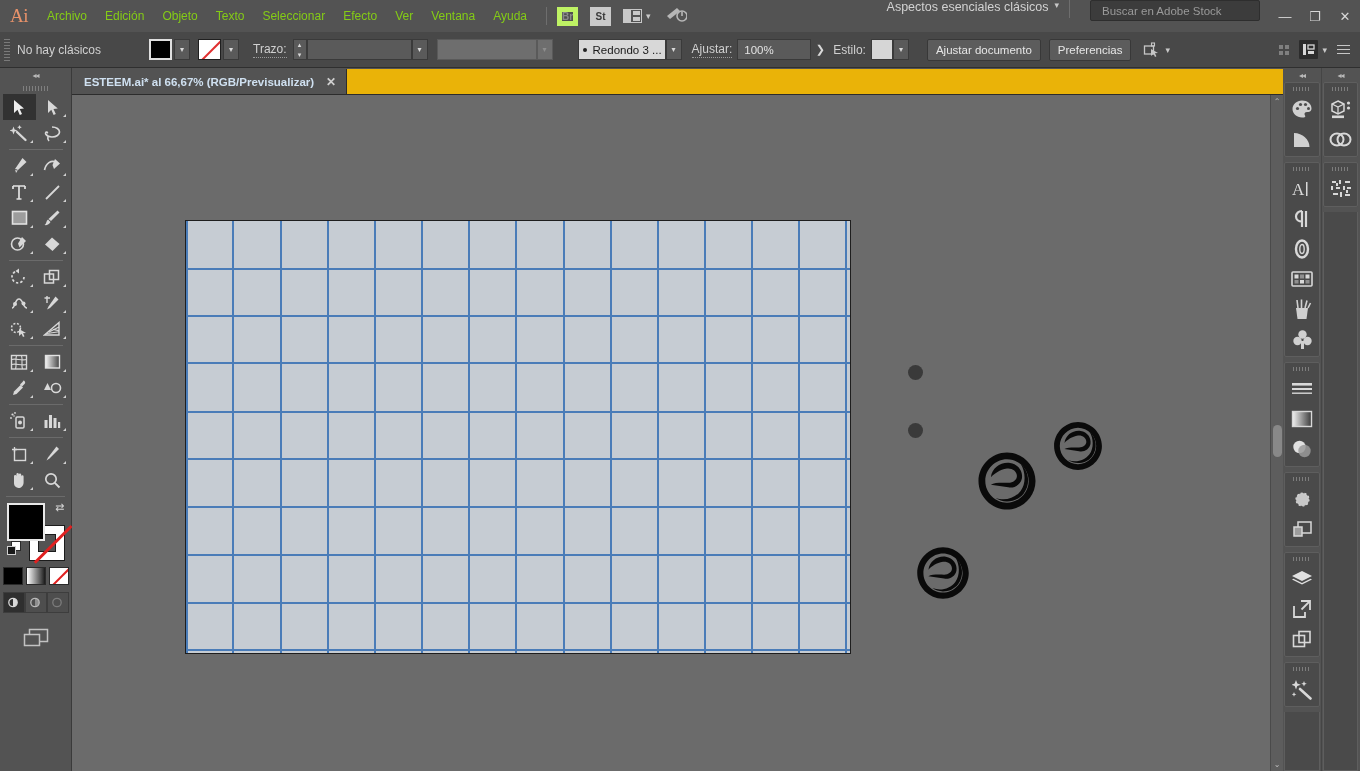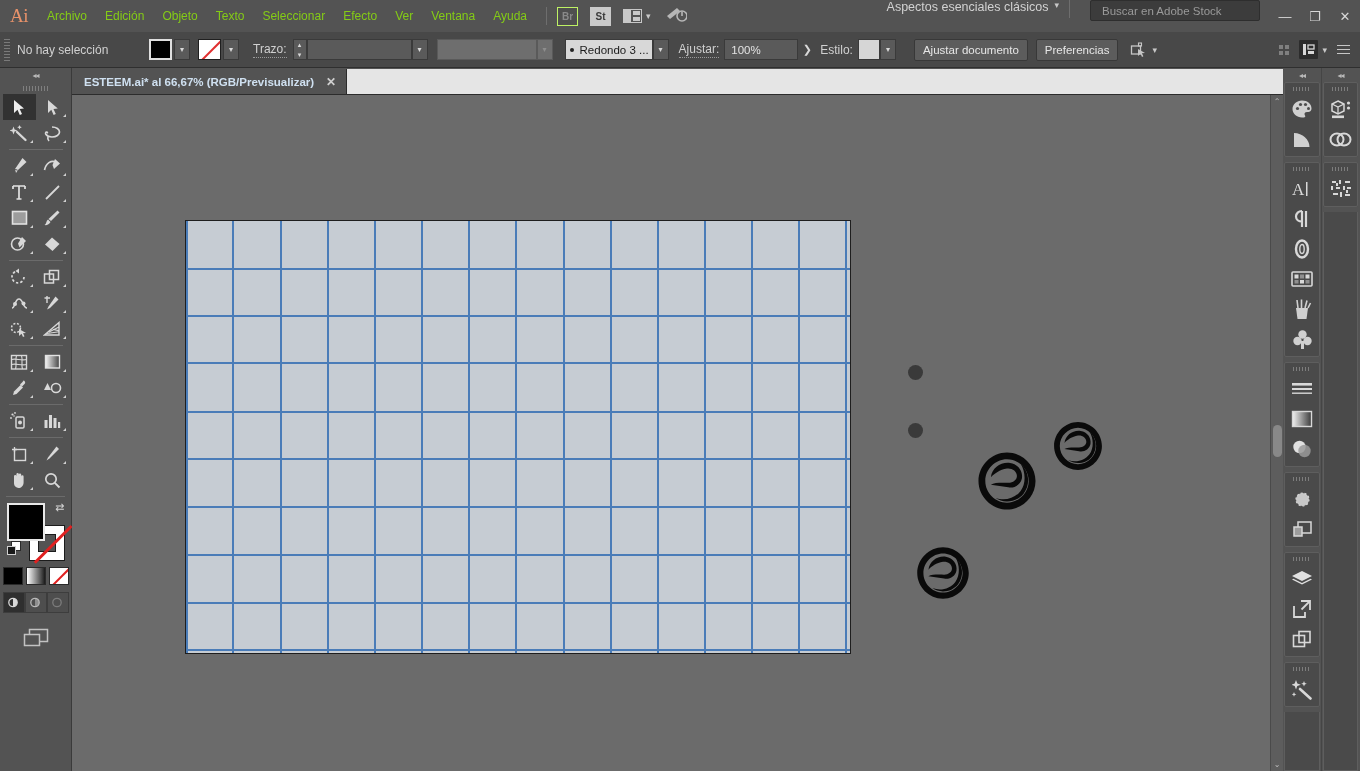--- a/index.html
+++ b/index.html
@@ -27,21 +27,21 @@
   .menu-item {
     padding: 0 9px; height: 32px; line-height: 32px;
     color: #84cc16; font-size: 12px; white-space: nowrap; cursor: default;
   }
   .mb-sep { width: 1px; height: 18px; background: #6e6e6e; margin: 0 10px; }
   .badge-btn {
     width: 21px; height: 19px; margin-right: 12px;
     display: flex; align-items: center; justify-content: center;
     font-size: 10px; font-weight: bold; font-family: "Liberation Sans", sans-serif;
   }
-  .badge-br { background: #4f4f4f; color: #8a8a8a; border: 1px solid #bef264; }
+  .badge-br { background: #4f4f4f; color: #8a8a8a; border: 5px solid #bef264; }
   .badge-st { background: #c9c9c9; color: #3a3a3a; }
   .arrange-ico { display: flex; align-items: center; gap: 4px; margin-right: 4px; }
   .arrange-box { width: 19px; height: 14px; border: 1.6px solid #c8c8c8; display: flex; }
   .arrange-box i { display: block; background: #c8c8c8; }
   .arrange-box i:first-child { width: 7px; height: 100%; }
   .arrange-box span { flex: 1; display: flex; flex-direction: column; justify-content: space-between; padding: 1px 1px 1px 2px; }
   .arrange-box span b { display: block; height: 4px; background: #c8c8c8; }
   .chev { color: #c8c8c8; font-size: 9px; }
   .rocket { margin-left: 10px; opacity: .85; }
 
@@ -118,21 +118,21 @@
   .dots-grid i { width: 4px; height: 4px; background: #808080; display: block; }
   .panel-ico { width: 19px; height: 19px; background: #2c2c2c; border-radius: 1px;
     display: flex; align-items: center; justify-content: center; }
   .hamb { display: flex; flex-direction: column; gap: 2.5px; }
   .hamb i { display: block; width: 13px; height: 1.6px; background: #c6c6c6; }
   .hamb i:nth-child(odd) { width: 13px; }
 
   
   .tabbar {
     position: absolute; left: 72px; top: 69px; width: 1211px; height: 26px;
-    background: #e5e5e5; border-bottom: 1px solid #2c2c2c;
+    background: #eab308; border-bottom: 1px solid #2c2c2c;
     display: flex; align-items: stretch;
   }
   .doctab {
     background: #535353; display: flex; align-items: center; gap: 12px;
     padding: 0 10px 0 12px; border-right: 1px solid #2c2c2c; cursor: default;
   }
   .doctab-title { color: #cfe0f0; font-size: 11.5px; font-weight: bold; white-space: nowrap; }
   .doctab-close { color: #cfcfcf; font-size: 12px; font-weight: bold; }
 
   
@@ -294,21 +294,21 @@
         <div class="wbtn">—</div>
         <div class="wbtn">❐</div>
         <div class="wbtn close">✕</div>
       </div>
     </div>
   </div>
 
   <div class="controlbar">
     <div class="grip"></div>
 
-    <div class="cb-label" style="width:110px;">No hay selección</div>
+    <div class="cb-label" style="width:110px;">No hay clásicos</div>
 
     <div class="swatch-group" style="margin-left:22px; gap:2px;">
       <div class="swatch black"></div>
       <div class="dd-btn">▾</div>
     </div>
     <div class="swatch-group" style="margin-left:8px; gap:2px;">
       <div class="swatch none"></div>
       <div class="dd-btn">▾</div>
     </div>
 
@@ -316,21 +316,21 @@
     <div class="stepper" style="margin-left:6px;">
       <i>▴</i>
         <i>▾</i>
     </div>
     <div class="field wide"></div>
     <div class="dd-btn">▾</div>
 
     <div class="field blank" style="width:100px; margin-left:9px;"></div>
     <div class="dd-btn" style="background:#6e6e6e;border-color:#5a5a5a;color:#8d8d8d;">▾</div>
 
-    <div class="brush-field" style="margin-left:12px;">
+    <div class="brush-field" style="margin-left:25px;">
       <span class="brush-dot"></span>
       <span>Redondo 3 ...</span>
     </div>
     <div class="dd-btn">▾</div>
 
     <div class="cb-label dotted" style="margin-left:10px;">Ajustar:</div>
     <div class="opacity-field" style="margin-left:5px;">100%</div>
     <div class="arrow-btn">❯</div>
 
     <div class="cb-label" style="margin-left:4px;">Estilo:</div>

